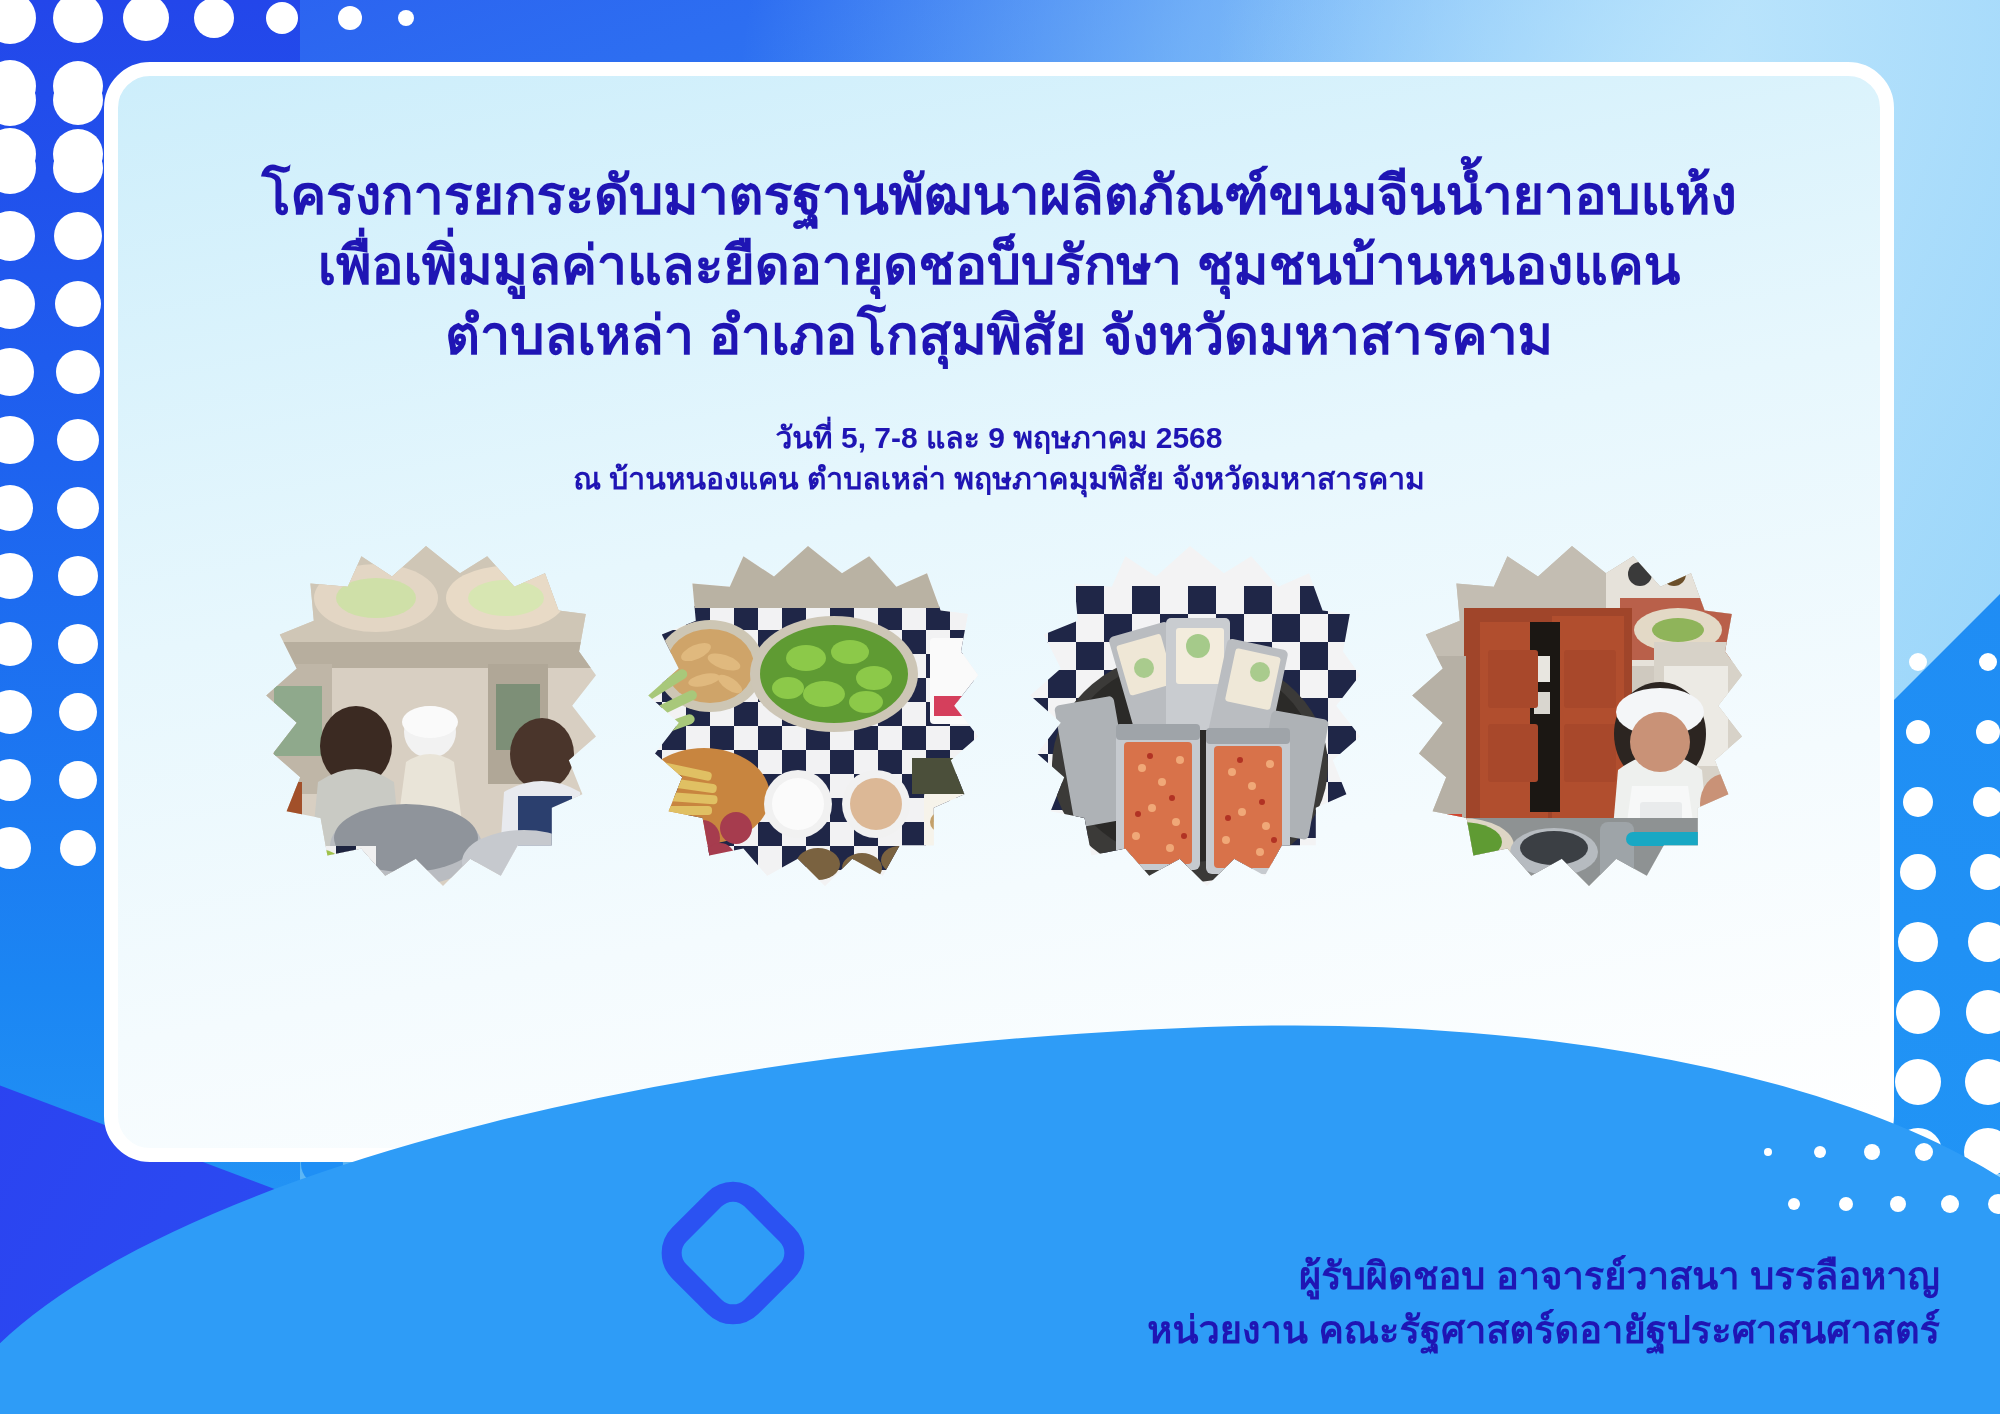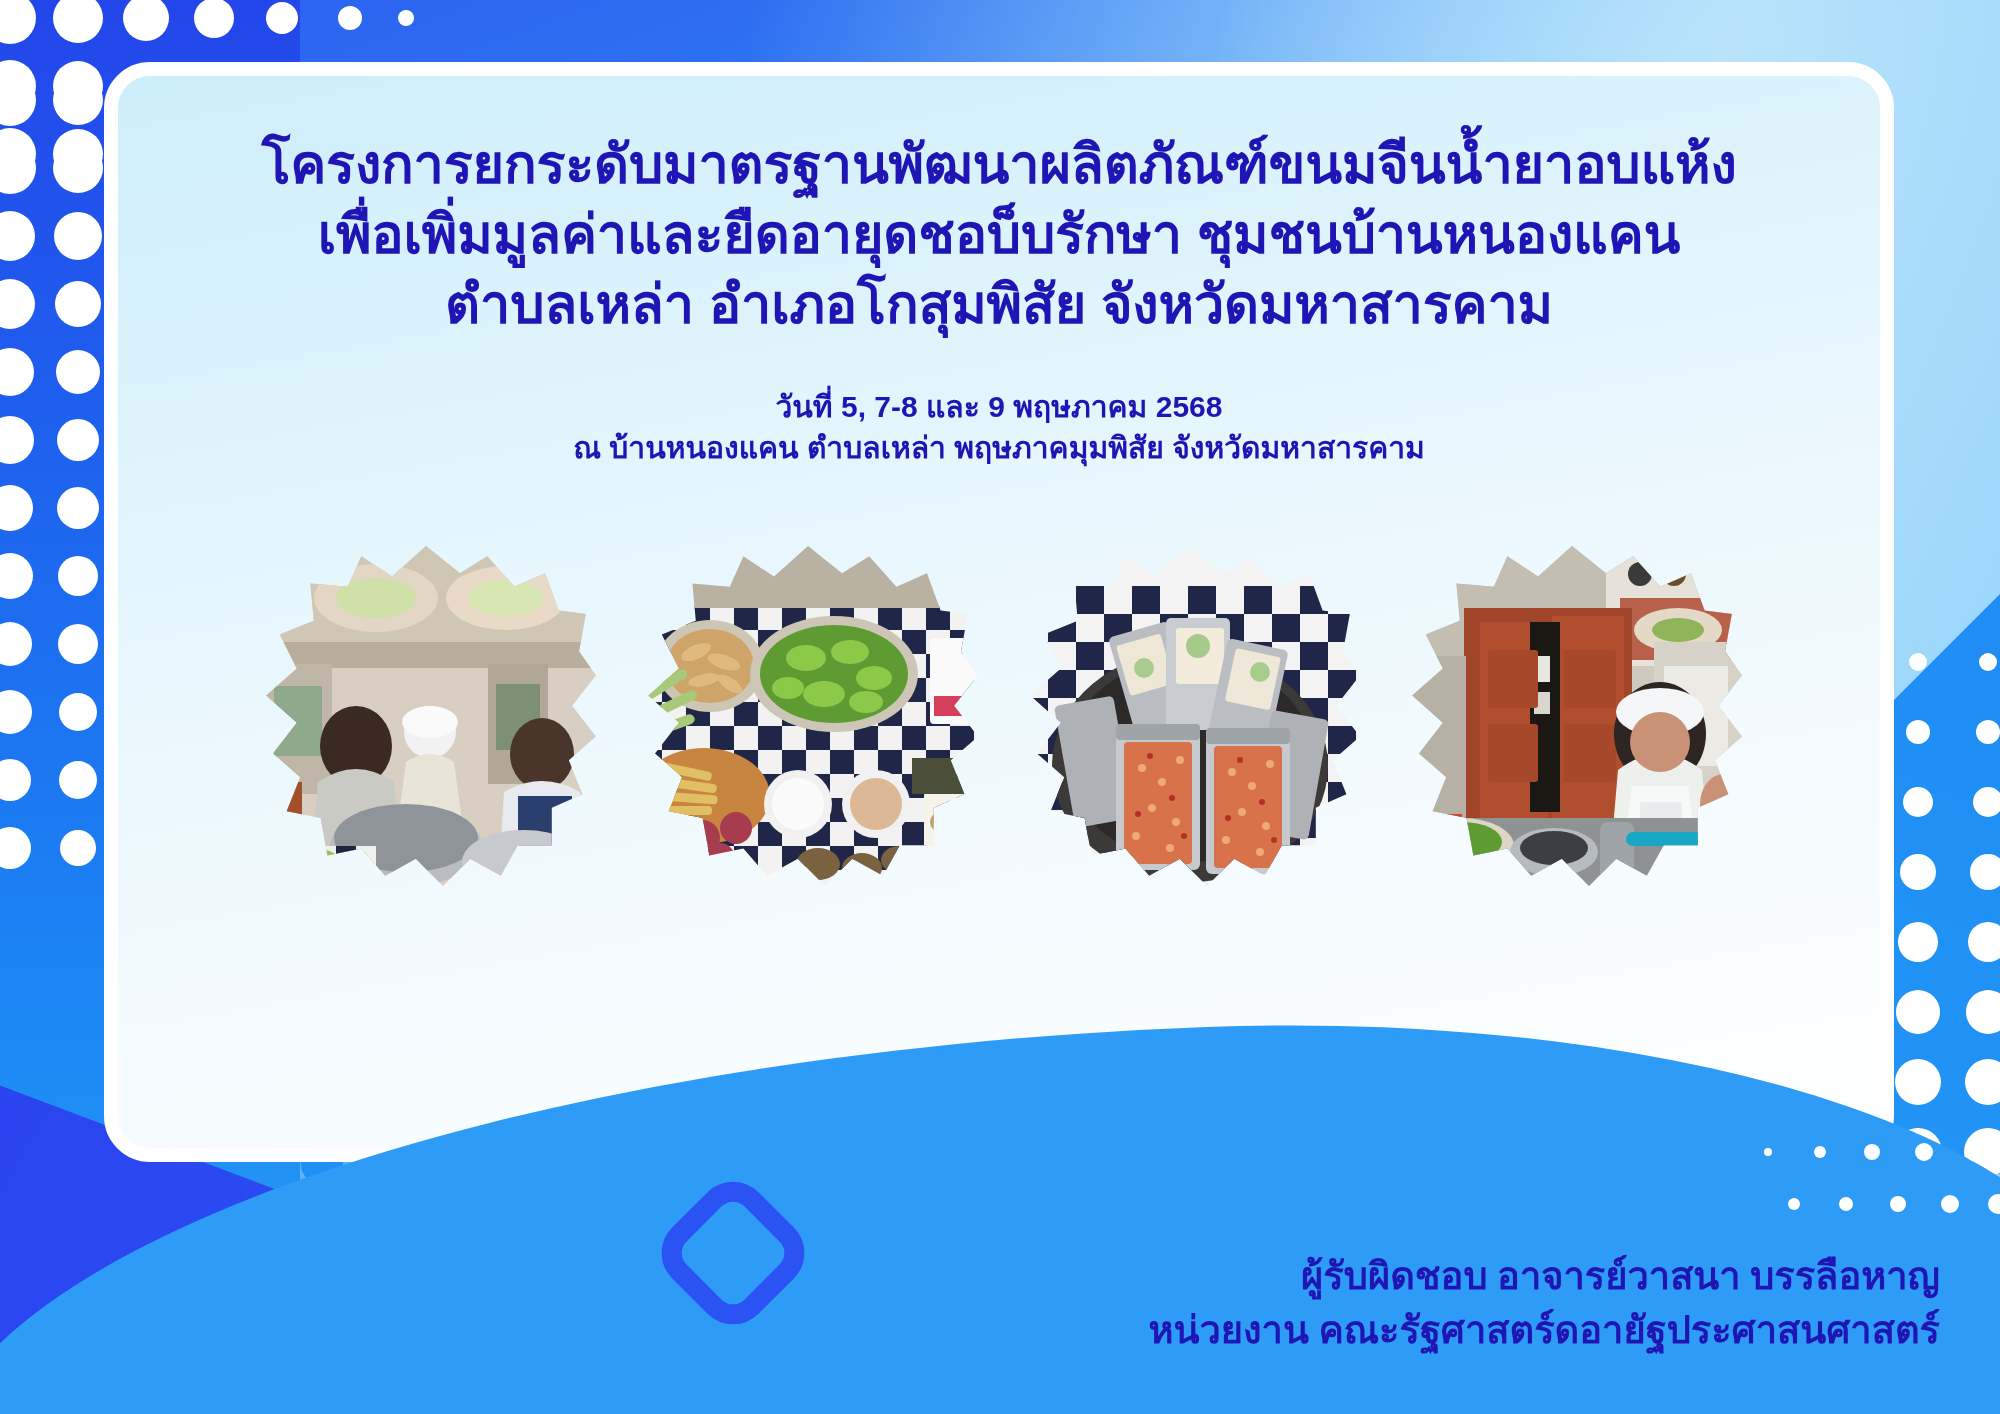--- a/index.html
+++ b/index.html
@@ -56,21 +56,21 @@
     left: 104px; top: 62px;
     width: 1790px; height: 1100px;
     border: 14px solid #ffffff;
     border-radius: 46px;
     background: linear-gradient(170deg, #cdeefb 0%, #e7f7fd 42%, #f4fbfe 70%, #ffffff 100%);
     overflow: hidden;
   }
   .card-inner {
     position: relative;
     width: 100%; height: 100%;
-    padding-top: 53px;
+    padding-top: 84px;
   }
 
   
   .title-block { text-align: center; }
   .title-line {
     color: #1f15b4;
     font-weight: 700;
     font-size: 54px;
     line-height: 1.30;
     letter-spacing: -0.2px;
@@ -144,21 +144,20 @@
     position: absolute;
     left: 648px; top: 1168px;
     width: 170px; height: 170px;
   }
 
   
   .credits {
     position: absolute;
     right: 60px; bottom: 56px;
     text-align: right;
-    font-family: Liberation Serif, serif;
   }
   .credit-line {
     color: #1f15b4;
     font-weight: 700;
     font-size: 38px;
     line-height: 1.42;
     white-space: nowrap;
   }
 </style>
 </head>

